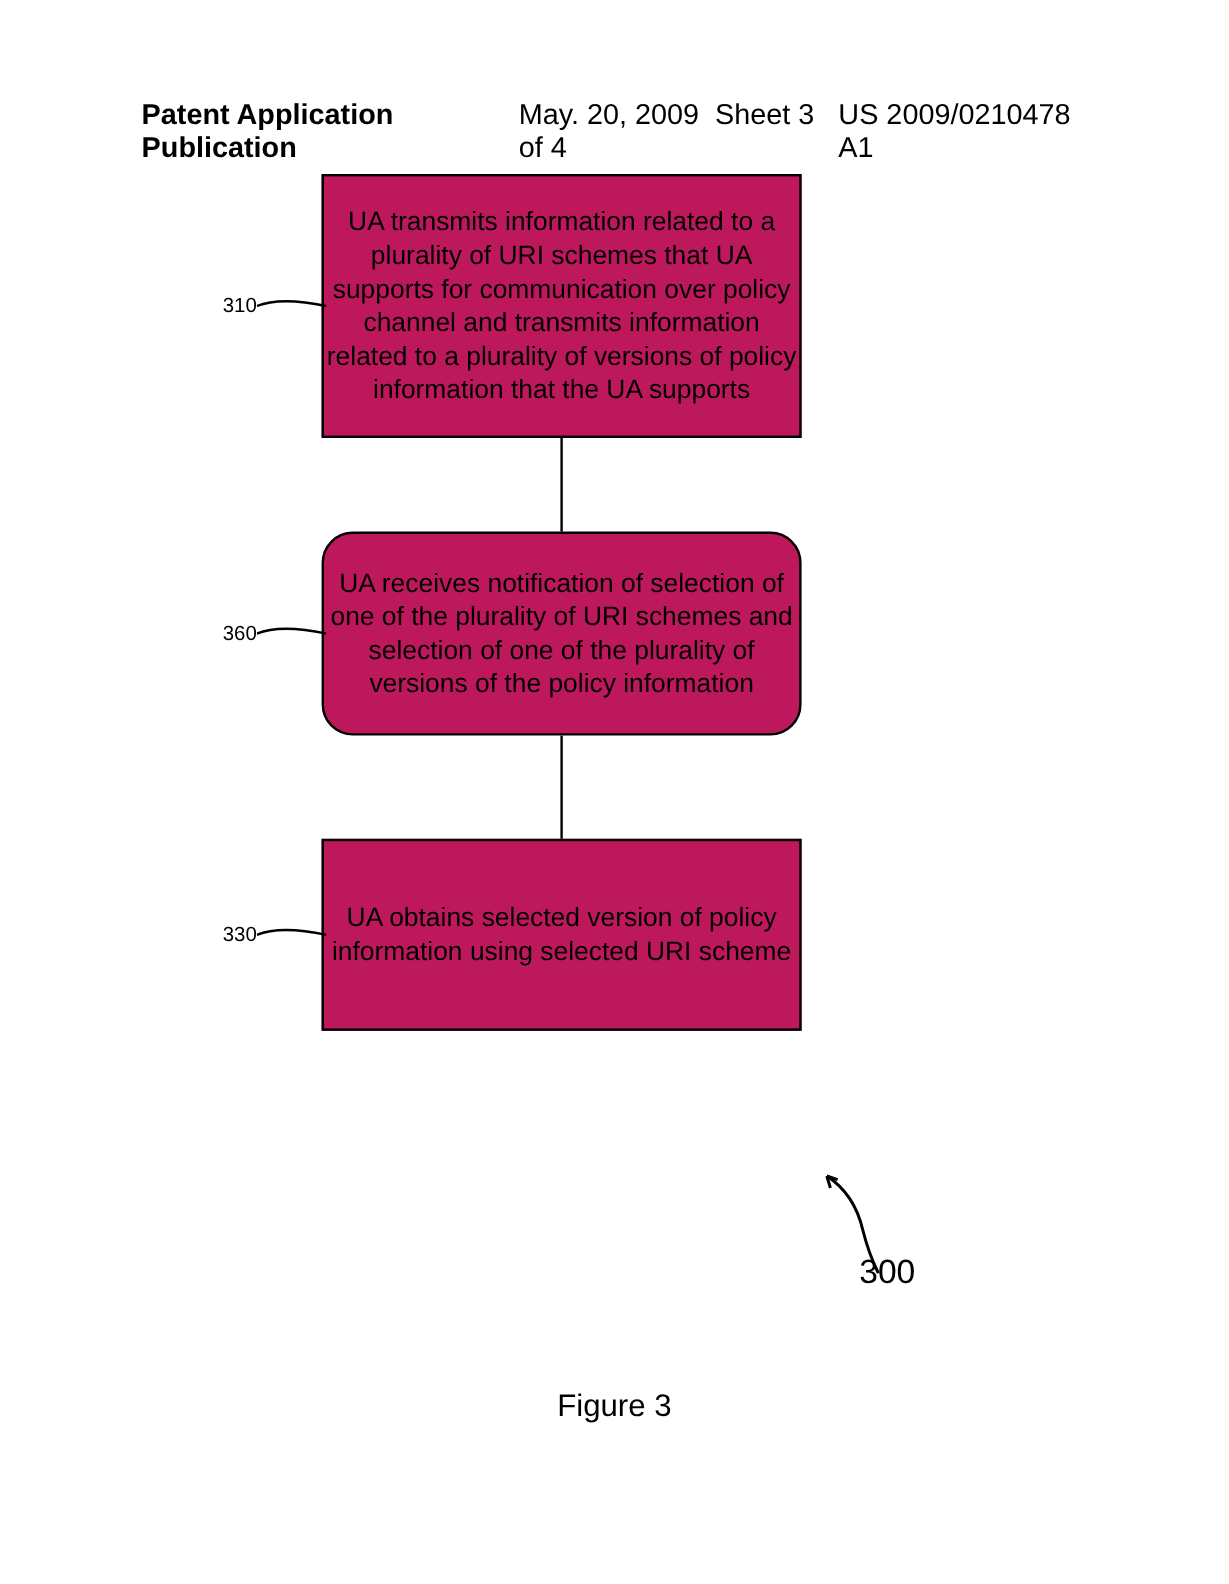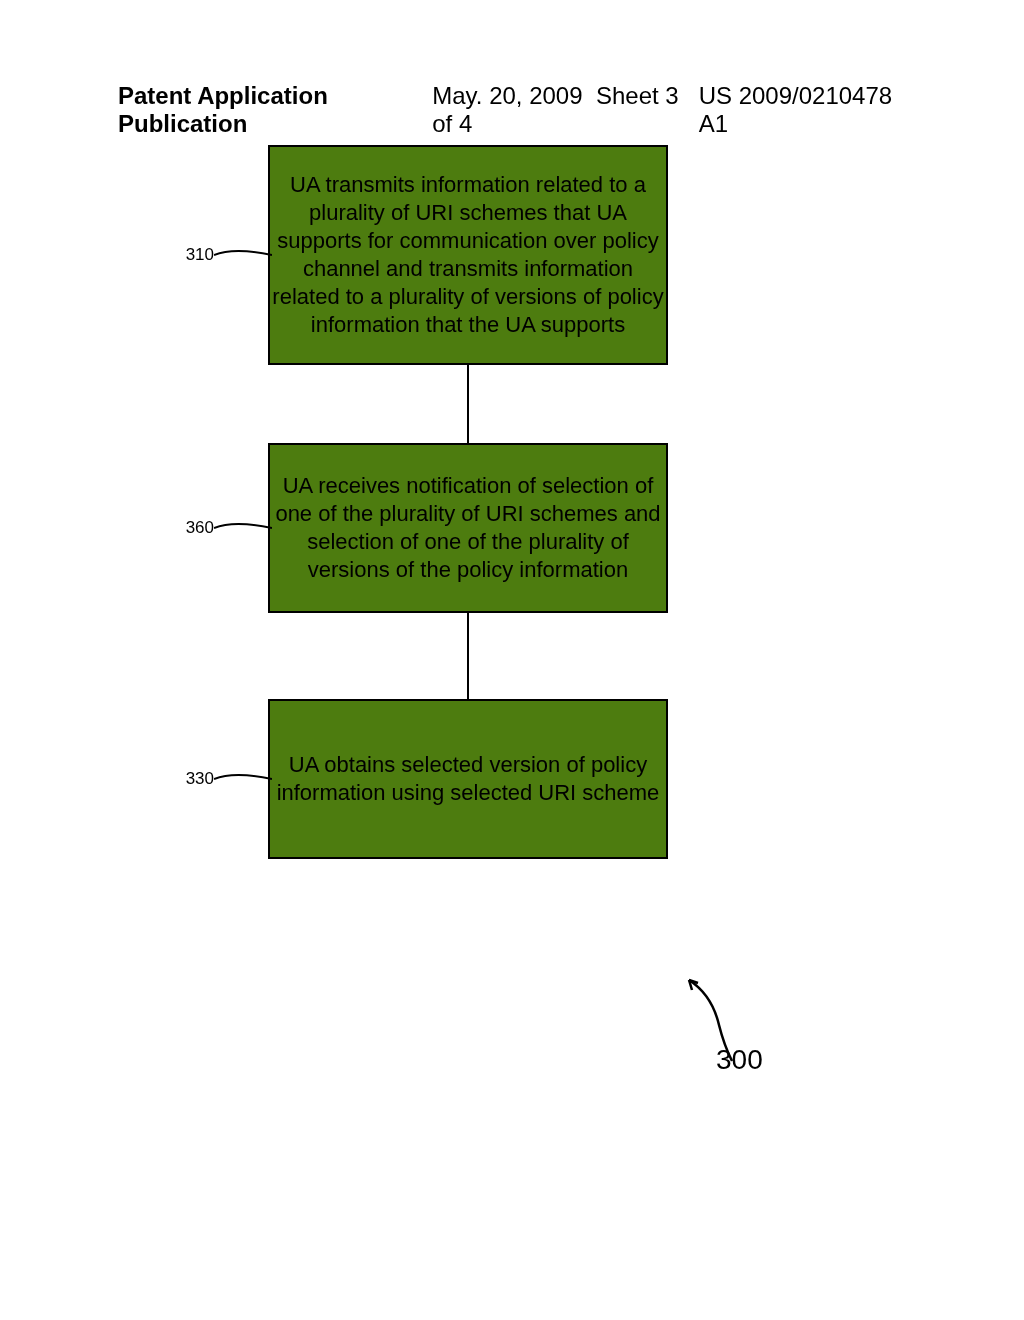--- a/index.html
+++ b/index.html
@@ -54,40 +54,40 @@
   .leader {
     position: absolute;
     left: 96px;
     width: 58px;
     height: 20px;
   }
   .box {
     margin-left: 150px;
     width: 400px;
     border: 2px solid #000;
-    background: #4d7c0f;
+    background: #be185d;
     padding: 14px 0;
     text-align: center;
     font-size: 22px;
     line-height: 1.28;
     box-sizing: border-box;
   }
   .connector {
     margin-left: 150px;
     width: 400px;
     display: flex;
     justify-content: center;
   }
   .connector-line {
     width: 0;
     border-left: 2px solid #000;
   }
   
   #box1 { min-height: 220px; display:flex; align-items:center; justify-content:center; }
-  #box2 { min-height: 170px; display:flex; align-items:center; justify-content:center; }
+  #box2 { min-height: 170px; display:flex; align-items:center; justify-content:center;border-radius:26px; }
   #box3 { min-height: 160px; display:flex; align-items:center; justify-content:center; }
   .fig-ref-arrow {
     position: absolute;
     left: 684px;
     top: 975px;
     width: 60px;
     height: 90px;
   }
   .fig-ref-num {
     position: absolute;
@@ -159,14 +159,15 @@
     </div>
 
   </div>
 
   <svg class="fig-ref-arrow" viewBox="0 0 60 90">
     <path d="M5 5 Q28 20 35 50 Q40 70 48 86" stroke="#000" stroke-width="2.5" fill="none"></path>
     <path d="M5 5 L14 8 M5 5 L8 15" stroke="#000" stroke-width="2.5" fill="none"></path>
   </svg>
   <span class="fig-ref-num">300</span>
 
+  <div class="figure-caption">Figure 3</div>
 
 </div>
 
 </body></html>

